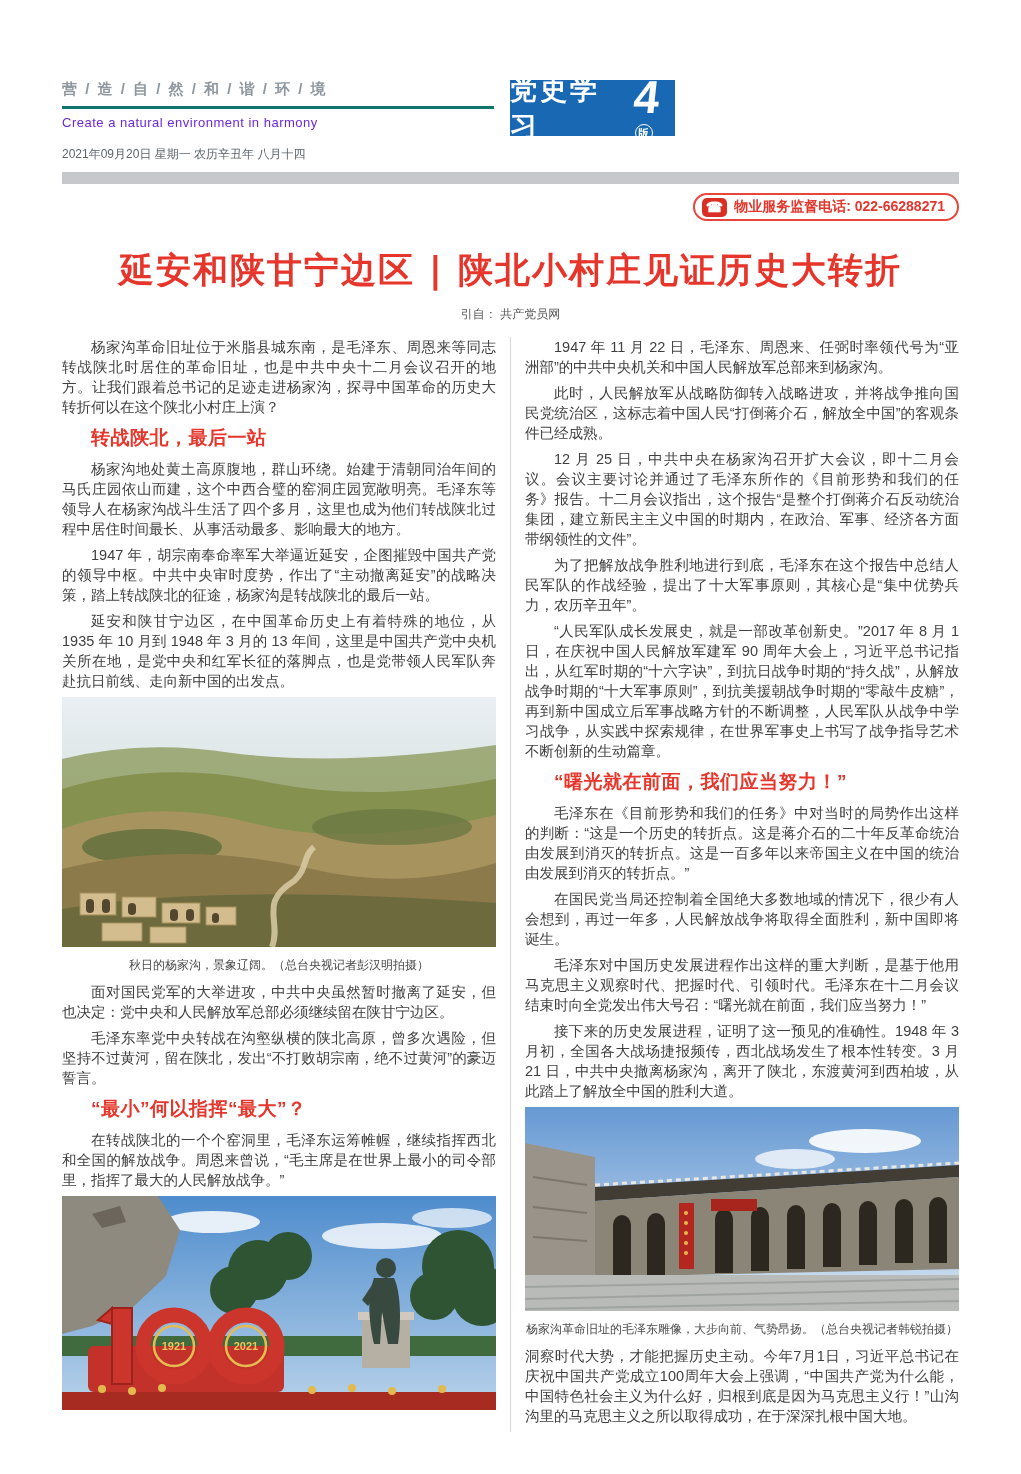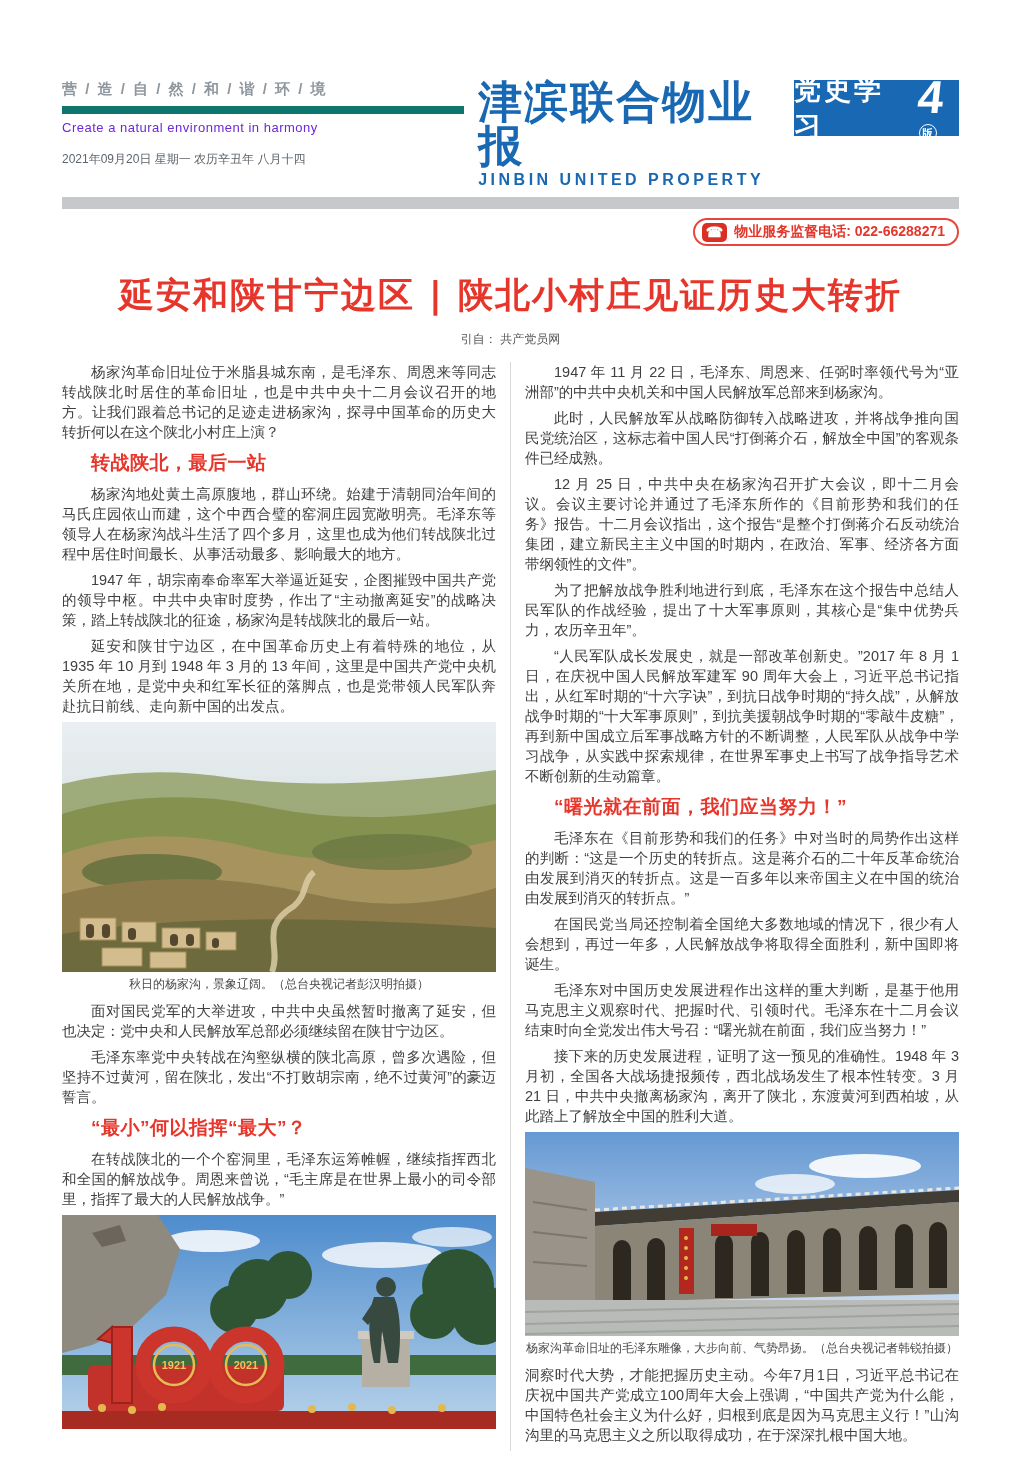--- a/index.html
+++ b/index.html
@@ -3,21 +3,21 @@
 <meta charset="utf-8">
 <style>
   html,body { margin:0; padding:0; background:#ffffff; }
   body { width:1021px; height:1474px; font-family:"Liberation Sans", sans-serif; }
   .page { position:relative; width:1021px; height:1474px; background:#ffffff; overflow:hidden; }
   .content { width:897px; margin:0 auto; padding-top:80px; }
 
   
   .masthead { display:flex; align-items:flex-start; }
   .mast-left { width:432px; }
-  .slogan-cn { font-size:15px; font-weight:bold; color:#8e969e; letter-spacing:2px; padding-bottom:7px; border-bottom:8px solid #0f766e; }
+  .slogan-cn { font-size:15px; font-weight:bold; color:#8e969e; letter-spacing:2px; padding-bottom:7px; border-bottom:3px solid #0f766e; }
   .slogan-en { font-size:13px; color:#6d28d9; margin-top:6px; letter-spacing:0.5px; }
   .date-line { font-size:12px; color:#5d646b; margin-top:16px; }
   .mast-center { margin-left:14px; line-height:1; }
   .paper-title { color:#1868b3; font-size:44px; font-weight:900; letter-spacing:2px; font-family:"DejaVu Sans","Liberation Sans",sans-serif; }
   .paper-title-en { color:#1868b3; font-size:16px; font-weight:bold; letter-spacing:3.5px; margin-top:4px; }
   .section-box { margin-left:16px; background:#1868b3; color:#fff; width:165px; height:56px; display:flex; align-items:center; justify-content:center; gap:12px; flex:none; }
   .section-label { font-size:27px; font-weight:bold; letter-spacing:3px; }
   .page-num { font-size:46px; font-weight:900; transform:skewX(-6deg); display:inline-block; }
   .page-unit { display:inline-block; font-size:11px; font-weight:bold; border:1.5px solid #fff; border-radius:50%; width:16px; height:16px; line-height:16px; text-align:center; vertical-align:6px; margin-left:1px; transform:none; }
 
@@ -35,37 +35,33 @@
   .columns { display:flex; margin-top:14px; }
   .col { width:434px; }
   .col-left { padding-right:14px; }
   .col-right { padding-left:14px; border-left:1px solid #d8d8d8; }
   .col p { font-size:14.5px; line-height:20px; color:#3f3f3f; text-align:justify; margin:0 0 6px 0; text-indent:2em; }
   .col p.noindent { text-indent:0; }
   .col h3.red-heading { color:#e6352a; font-size:19px; font-weight:bold; margin:8px 0 8px 0; padding-left:29px; letter-spacing:0.5px; }
   figure { margin:4px 0 8px 0; }
   .photo { width:434px; overflow:hidden; }
   .photo svg { display:block; width:434px; }
-  figcaption { font-size:12px; color:#4a4a4a; text-align:center; margin-top:4px; }
+  figcaption { font-size:12px; color:#4a4a4a; text-align:center; margin-top:10px; }
 </style>
 </head>
 <body>
 
 <div class="page">
   <div class="content">
 
     <header class="masthead">
       <div class="mast-left">
         <div class="slogan-cn">营 / 造 / 自 / 然 / 和 / 谐 / 环 / 境</div>
         <div class="slogan-en">Create a natural environment  in harmony</div>
         <div class="date-line">2021年09月20日 星期一 农历辛丑年 八月十四</div>
-      </div>
-      <div class="mast-center">
-        <div class="paper-title">津滨联合物业报</div>
-        <div class="paper-title-en">JINBIN UNITED PROPERTY</div>
       </div>
       <div class="section-box">
         <span class="section-label">党史学习</span>
         <span><span class="page-num">4</span><span class="page-unit">版</span></span>
       </div>
     </header>
 
     <div class="gray-bar"></div>
 
     <div class="hotline-row">

